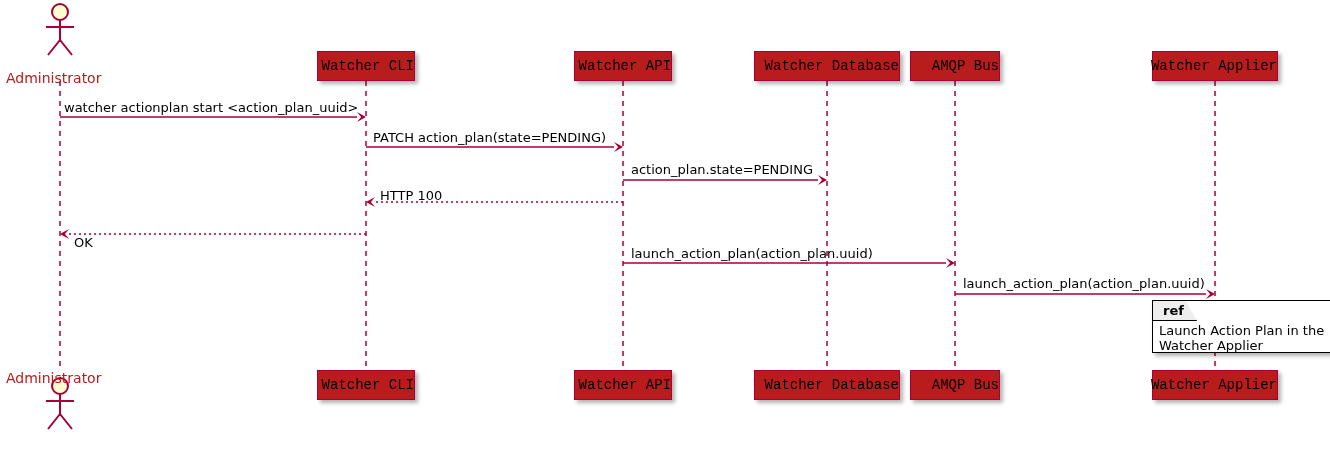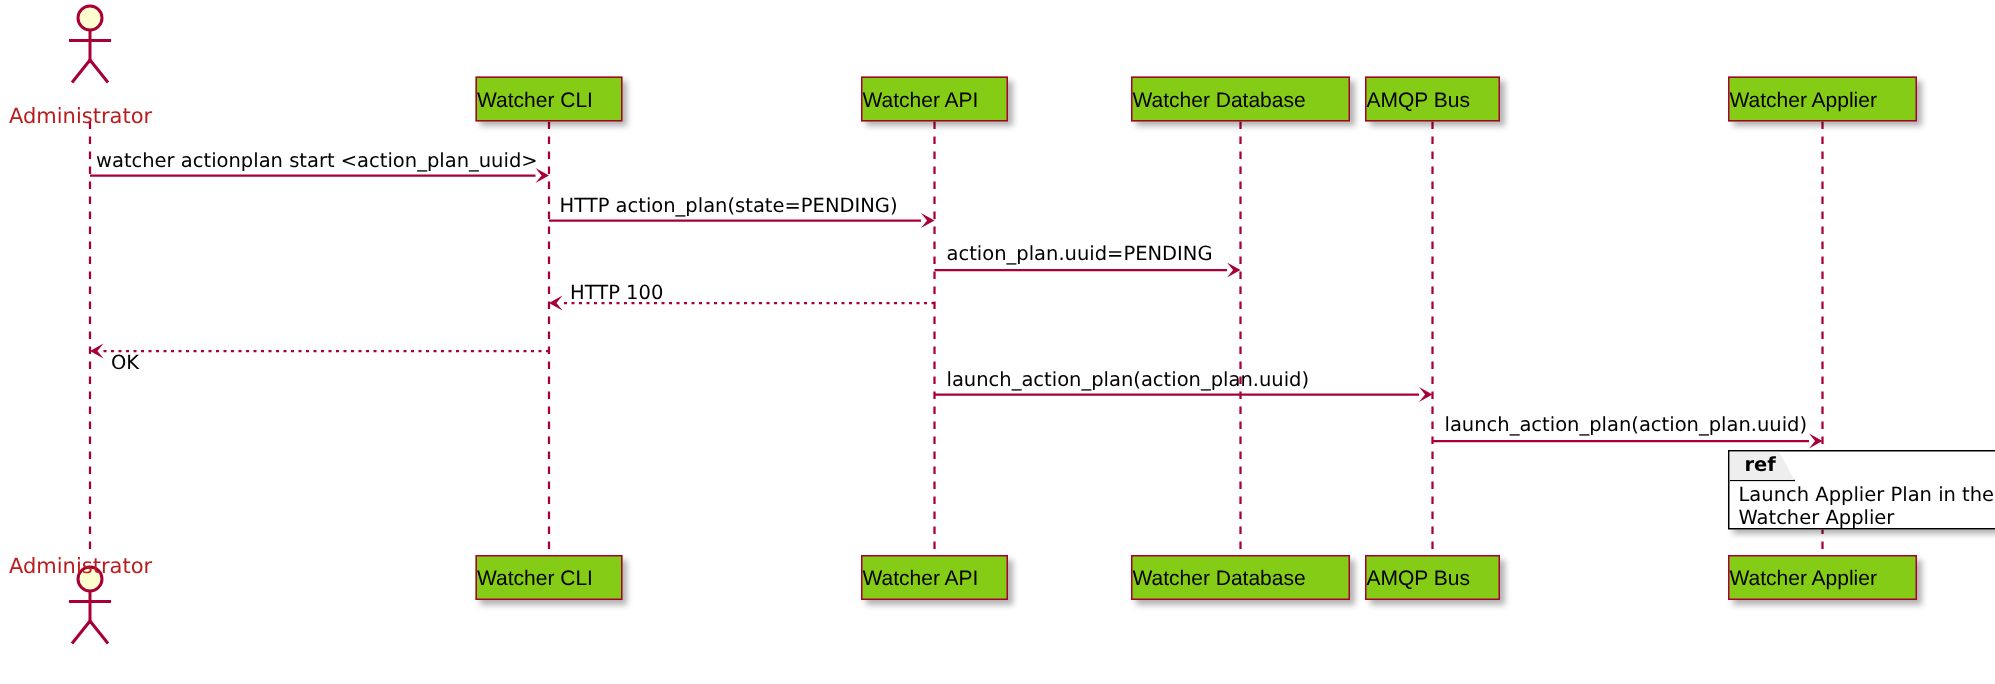--- a/index.html
+++ b/index.html
@@ -52,29 +52,29 @@
   .actor-head {
     stroke: #A80036;
     stroke-width: 2;
     fill: #FEFECE;
   }
 
   
   .pbox {
     position: absolute;
     box-sizing: border-box;
-    background: #84cc16;
+    background: #b91c1c;
     border: 1.5px solid #A80036;
     box-shadow: 3px 3px 4px rgba(0,0,0,0.30);
     display: flex;
     align-items: center;
-    justify-content: flex-start;
+    justify-content: flex-end;
     color: #000000;
     font-size: 14px;
-    font-family: Liberation Sans, sans-serif;
+    font-family: Liberation Mono, monospace;
     white-space: nowrap;
   }
 
   
   .actor-label {
     position: absolute;
     font-size: 14px;
     color: #b91c1c;
     white-space: nowrap;
     font-family: "DejaVu Sans", sans-serif;
@@ -207,30 +207,30 @@
       <div class="pbox" style="left: 1152px; top: 370px; width: 126px; height: 30px;">
         <span>Watcher Applier</span>
       </div>
     </div>
   <div id="actor-labels">
       <div class="actor-label" style="left: 6px; top: 70px;">Administrator</div>
       <div class="actor-label" style="left: 6px; top: 370px;">Administrator</div>
     </div>
   <div id="msg-labels">
       <div class="msg-label" style="left: 64px; top: 100px;">watcher actionplan start &lt;action_plan_uuid&gt;</div>
-      <div class="msg-label" style="left: 373px; top: 130px;">HTTP action_plan(state=PENDING)</div>
-      <div class="msg-label" style="left: 631px; top: 162px;">action_plan.uuid=PENDING</div>
+      <div class="msg-label" style="left: 373px; top: 130px;">PATCH action_plan(state=PENDING)</div>
+      <div class="msg-label" style="left: 631px; top: 162px;">action_plan.state=PENDING</div>
       <div class="msg-label" style="left: 380px; top: 188px;">HTTP 100</div>
       <div class="msg-label" style="left: 74px; top: 235px;">OK</div>
       <div class="msg-label" style="left: 631px; top: 246px;">launch_action_plan(action_plan.uuid)</div>
       <div class="msg-label" style="left: 963px; top: 276px;">launch_action_plan(action_plan.uuid)</div>
     </div>
   <div id="fragments">
       <div class="ref-frag" style="left: 1152px; top: 300px; width: 180px; height: 53px;">
         <div class="ref-tag">ref</div>
         <div class="ref-body">
-          <div>Launch Applier Plan in the</div>
+          <div>Launch Action Plan in the</div>
           <div>Watcher Applier</div>
         </div>
       </div>
     </div>
 
 </div>
 
 </body></html>

